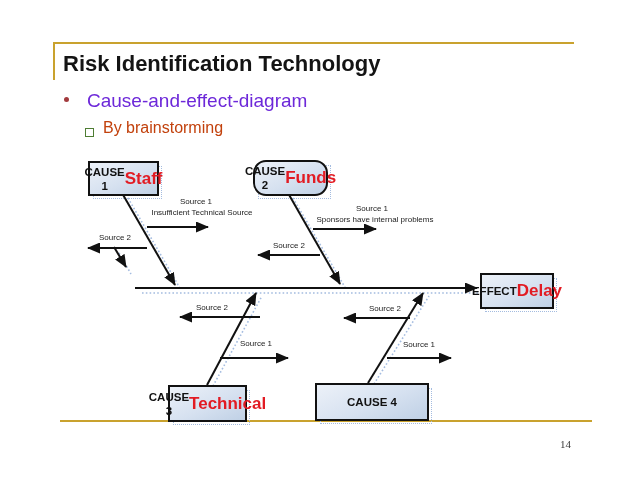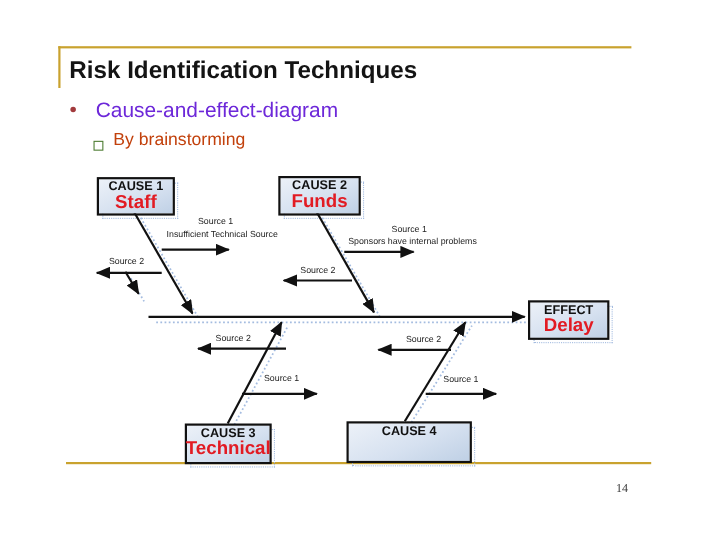--- a/index.html
+++ b/index.html
@@ -28,21 +28,21 @@
     left:85px;top:128px;width:7px;height:7px;border:1.5px solid #4e7d33;background:#fff;
   }
   .sub-text{
     left:103px;top:119px;font-size:16px;color:#c2410c;white-space:nowrap;
   }
 
   
   .dbox{
     border:2px solid #111;
     background:linear-gradient(155deg,#ecf1f8 0%,#d6e1f0 55%,#bfd0e5 100%);
-    display:flex;flex-direction:column;align-items:center;
+    display:flex;align-items:center;justify-content:center;
     line-height:14px;text-align:center;z-index:3;
   }
   .dbox .t1{font-size:11.5px;font-weight:bold;color:#111;}
   .dbox .t2{font-size:17px;font-weight:bold;color:#e21b23;}
   .dshadow{
     border:1.5px dotted #a4bce0;background:transparent;z-index:1;
   }
 
   
   .src{
@@ -54,21 +54,21 @@
     left:560px;top:438px;font-size:11px;color:#3c3c3c;
     font-family:"Liberation Serif",serif;
   }
   svg{position:absolute;left:0;top:0;z-index:2;}
 </style>
 </head>
 <body>
 
 <div class="abs gold-line-top"></div>
 <div class="abs gold-line-left"></div>
-<div class="abs slide-title">Risk Identification Techniques</div>
+<div class="abs slide-title">Risk Identification Technology</div>
 <div class="abs bullet-dot"></div>
 <div class="abs bullet-text">Cause-and-effect-diagram</div>
 <div class="abs sub-square"></div>
 <div class="abs sub-text">By brainstorming</div>
 
 <svg width="638" height="493" viewBox="0 0 638 493">
   <defs>
     <marker id="ah" markerUnits="userSpaceOnUse" markerWidth="13" markerHeight="11" viewBox="0 0 13 11" refX="12" refY="5.5" orient="auto">
       <path d="M0,0 L13,5.5 L0,11 Z" fill="#111"></path>
     </marker>
@@ -105,21 +105,21 @@
 <div class="abs dshadow" style="left:93px;top:166px;width:67px;height:31px;"></div>
 <div class="abs dshadow" style="left:258px;top:165px;width:71px;height:32px;"></div>
 <div class="abs dshadow" style="left:485px;top:278px;width:70px;height:32px;"></div>
 <div class="abs dshadow" style="left:173px;top:390px;width:75px;height:33px;"></div>
 <div class="abs dshadow" style="left:320px;top:388px;width:110px;height:34px;"></div>
 
 <div class="abs dbox" style="left:88px;top:161px;width:67px;height:31px;">
   <div class="t1">CAUSE 1</div>
   <div class="t2">Staff</div>
 </div>
-<div class="abs dbox" style="left:253px;top:160px;width:71px;height:32px;">
+<div class="abs dbox" style="left:253px;top:160px;width:71px;height:32px;border-radius:13px;">
   <div class="t1">CAUSE 2</div>
   <div class="t2">Funds</div>
 </div>
 <div class="abs dbox" style="left:480px;top:273px;width:70px;height:32px;">
   <div class="t1">EFFECT</div>
   <div class="t2">Delay</div>
 </div>
 <div class="abs dbox" style="left:168px;top:385px;width:75px;height:33px;">
   <div class="t1">CAUSE 3</div>
   <div class="t2">Technical</div>

